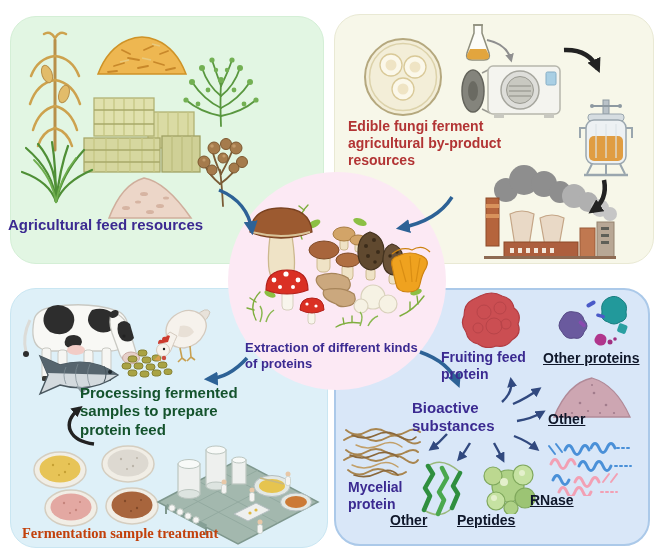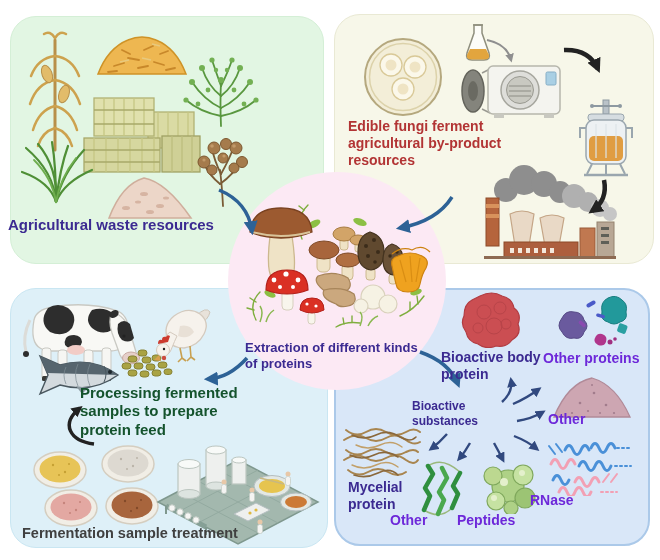--- a/index.html
+++ b/index.html
@@ -10,23 +10,23 @@
   .panel-fungi{left:334px;top:14px;width:318px;height:248px;background:#f7f7e9;border:1px solid #e9e9d4;}
   .panel-feed{left:10px;top:288px;width:316px;height:258px;background:#def0f8;border:1px solid #c9e6f2;}
   .panel-bio{left:334px;top:288px;width:312px;height:254px;background:#d9e7f8;border:2px solid #abc9e9;}
   .circle{position:absolute;left:228px;top:172px;width:218px;height:218px;border-radius:50%;
           background:#fce9f4;z-index:2;}
   .illus{position:absolute;z-index:3;}
   .arrows{position:absolute;left:0;top:0;z-index:6;pointer-events:none;}
   .lbl{position:absolute;z-index:7;font-weight:700;text-align:left;line-height:1.22;}
   .t-purple{color:#3b2a91;}
   .t-darkred{color:#b23434;}
-  .t-red{color:#6d28d9;}
+  .t-red{color:#0f172a;text-decoration:underline;}
   .t-coral{color:#14532d;}
-  .t-crimson{color:#404040;}
+  .t-crimson{color:#c2410c;font-family:Liberation Serif, serif;}
   .nowrap{white-space:nowrap;}
 </style>
 </head>
 <body>
 
 <div class="stage">
 
   <div class="panel panel-agri"></div>
   <div class="panel panel-fungi"></div>
   <div class="panel panel-feed"></div>
@@ -645,33 +645,33 @@
         <path d="M513,404 Q527,398 539,389" marker-end="url(#an)"></path>
         <path d="M517,421 Q531,419 543,412" marker-end="url(#an)"></path>
         <path d="M514,436 Q527,441 537,449" marker-end="url(#an)"></path>
         <path d="M494,443 Q499,452 503,460" marker-end="url(#an)"></path>
         <path d="M470,443 Q465,452 459,459" marker-end="url(#an)"></path>
         <path d="M447,434 Q439,443 431,449" marker-end="url(#an)"></path>
       </g>
     </g>
   </svg>
 
-  <div class="lbl t-purple nowrap" style="left:8px;top:216px;width:244px;font-size:15px">Agricultural waste resources</div>
+  <div class="lbl t-purple nowrap" style="left:8px;top:216px;width:244px;font-size:15px">Agricultural feed resources</div>
 
   <div class="lbl t-darkred" style="left:348px;top:118px;width:182px;font-size:14px">Edible fungi ferment agricultural by-product resources</div>
 
   <div class="lbl t-purple" style="left:245px;top:340px;width:185px;font-size:13px">Extraction of different kinds of proteins</div>
 
   <div class="lbl t-coral" style="left:80px;top:384px;width:180px;font-size:15px">Processing fermented samples to prepare protein feed</div>
 
   <div class="lbl t-crimson nowrap" style="left:22px;top:525px;width:250px;font-size:14.5px">Fermentation sample treatment</div>
 
-  <div class="lbl t-purple" style="left:412px;top:399px;width:118px;font-size:12px">Bioactive substances</div>
-
-  <div class="lbl t-purple" style="left:441px;top:349px;width:116px;font-size:14px">Bioactive body protein</div>
+  <div class="lbl t-purple" style="left:412px;top:399px;width:118px;font-size:15px">Bioactive substances</div>
+
+  <div class="lbl t-purple" style="left:441px;top:349px;width:116px;font-size:14px">Fruiting feed protein</div>
 
   <div class="lbl t-red nowrap" style="left:543px;top:350px;width:104px;font-size:14px">Other proteins</div>
 
   <div class="lbl t-red" style="left:548px;top:411px;width:80px;font-size:14px">Other</div>
 
   <div class="lbl t-red" style="left:530px;top:492px;width:80px;font-size:14px">RNase</div>
 
   <div class="lbl t-red" style="left:457px;top:512px;width:82px;font-size:14px">Peptides</div>
 
   <div class="lbl t-red" style="left:390px;top:512px;width:82px;font-size:14px">Other</div>

